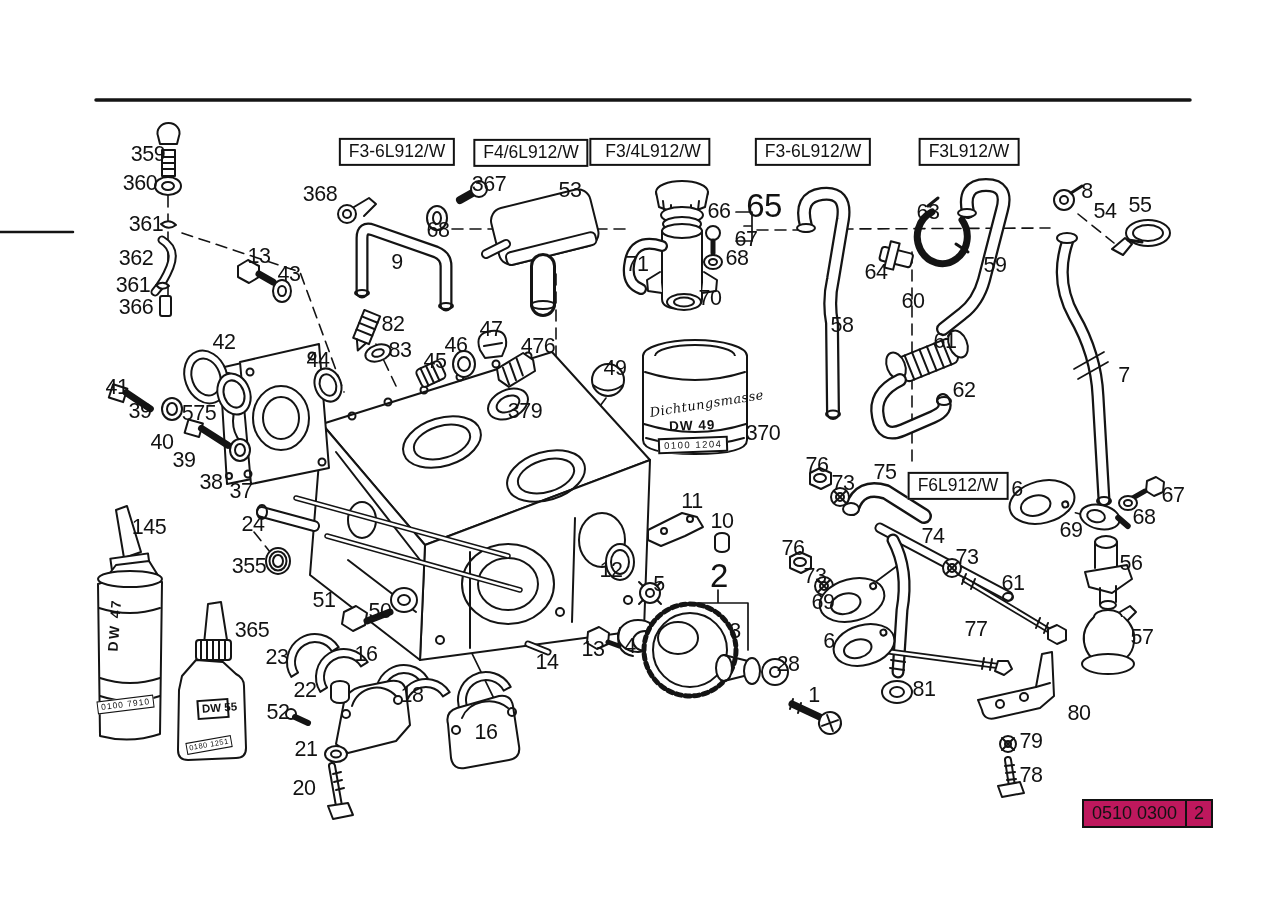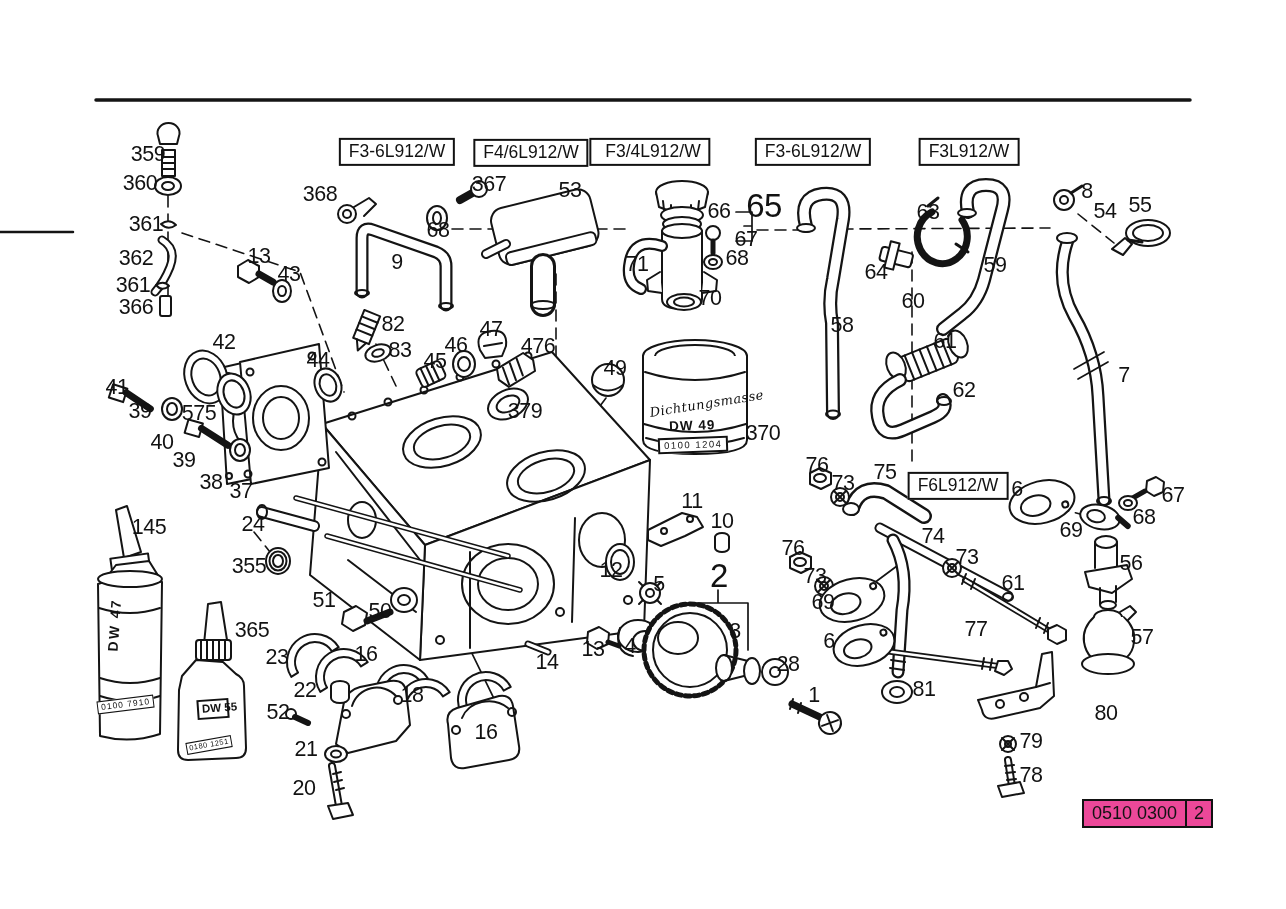--- a/index.html
+++ b/index.html
@@ -8,21 +8,21 @@
   .page svg{position:absolute;left:0;top:0;}
   .part-label{position:absolute;transform:translate(-50%,-50%);font-size:21.5px;
         letter-spacing:-0.5px;white-space:nowrap;line-height:1;}
   .part-label.big{font-size:33px;}
   .model-box{position:absolute;transform:translate(-50%,-50%);border:2.5px solid #121212;
         padding:2px 8px 3px;font-size:17.5px;white-space:nowrap;background:#fff;line-height:1.1;}
   .group-note{position:absolute;left:507px;top:748px;display:flex;align-items:baseline;gap:8px;}
   .group-note .num{font-size:32px;line-height:1;}
   .group-note .detail{font-size:17.5px;letter-spacing:-0.3px;line-height:1;}
   .doc-box{position:absolute;left:1082px;top:799px;display:flex;border:2.5px solid #121212;
-        background:#ec4899;font-size:18px;line-height:1;}
+        background:#be185d;font-size:18px;line-height:1;}
   .doc-box .num{padding:3px 8px 4px;}
   .doc-box .sheet{padding:3px 7px 4px;border-left:2.5px solid #121212;}
   .ovl{position:absolute;line-height:1;white-space:nowrap;}
   .can-script{left:649px;top:397px;font-family:"DejaVu Serif",serif;font-style:italic;
         font-size:13px;transform:rotate(-9deg);letter-spacing:0.5px;}
   .can-name{left:669px;top:419px;font-weight:bold;font-size:13.5px;transform:rotate(-2deg);letter-spacing:1px;}
   .can-code{left:658px;top:437px;border:2px solid #121212;padding:1px 4px;font-size:9.5px;
         letter-spacing:1.5px;transform:rotate(-2deg);background:#fff;}
   .tube-name{left:88px;top:618px;font-weight:bold;font-size:14px;transform:rotate(-86deg);letter-spacing:2px;}
   .tube-code{left:97px;top:698px;border:1.5px solid #121212;padding:1px 3px;font-size:8.5px;
@@ -581,21 +581,21 @@
       <span class="part-label" style="left: 278px; top: 713px;">52</span>
       <span class="part-label" style="left: 412px; top: 696px;">18</span>
       <span class="part-label" style="left: 306px; top: 750px;">21</span>
       <span class="part-label" style="left: 304px; top: 789px;">20</span>
       <span class="part-label" style="left: 486px; top: 733px;">16</span>
       <span class="part-label" style="left: 149px; top: 528px;">145</span>
       <span class="part-label" style="left: 252px; top: 631px;">365</span>
       <span class="part-label" style="left: 788px; top: 665px;">28</span>
       <span class="part-label" style="left: 814px; top: 696px;">1</span>
       <span class="part-label" style="left: 924px; top: 690px;">81</span>
-      <span class="part-label" style="left: 1106px; top: 714px;">80</span>
+      <span class="part-label" style="left: 1079px; top: 714px;">80</span>
       <span class="part-label" style="left: 1031px; top: 742px;">79</span>
       <span class="part-label" style="left: 1031px; top: 776px;">78</span>
       <div class="model-box" style="left: 397px; top: 152px;">F3-6L912/W</div>
       <div class="model-box" style="left: 531px; top: 153px;">F4/6L912/W</div>
       <div class="model-box" style="left: 650px; top: 152px; padding-left: 14px;">F3/4L912/W</div>
       <div class="model-box" style="left: 813px; top: 152px;">F3-6L912/W</div>
       <div class="model-box" style="left: 969px; top: 152px;">F3L912/W</div>
       <div class="model-box" style="left: 958px; top: 486px;">F6L912/W</div>
     </div>
 

